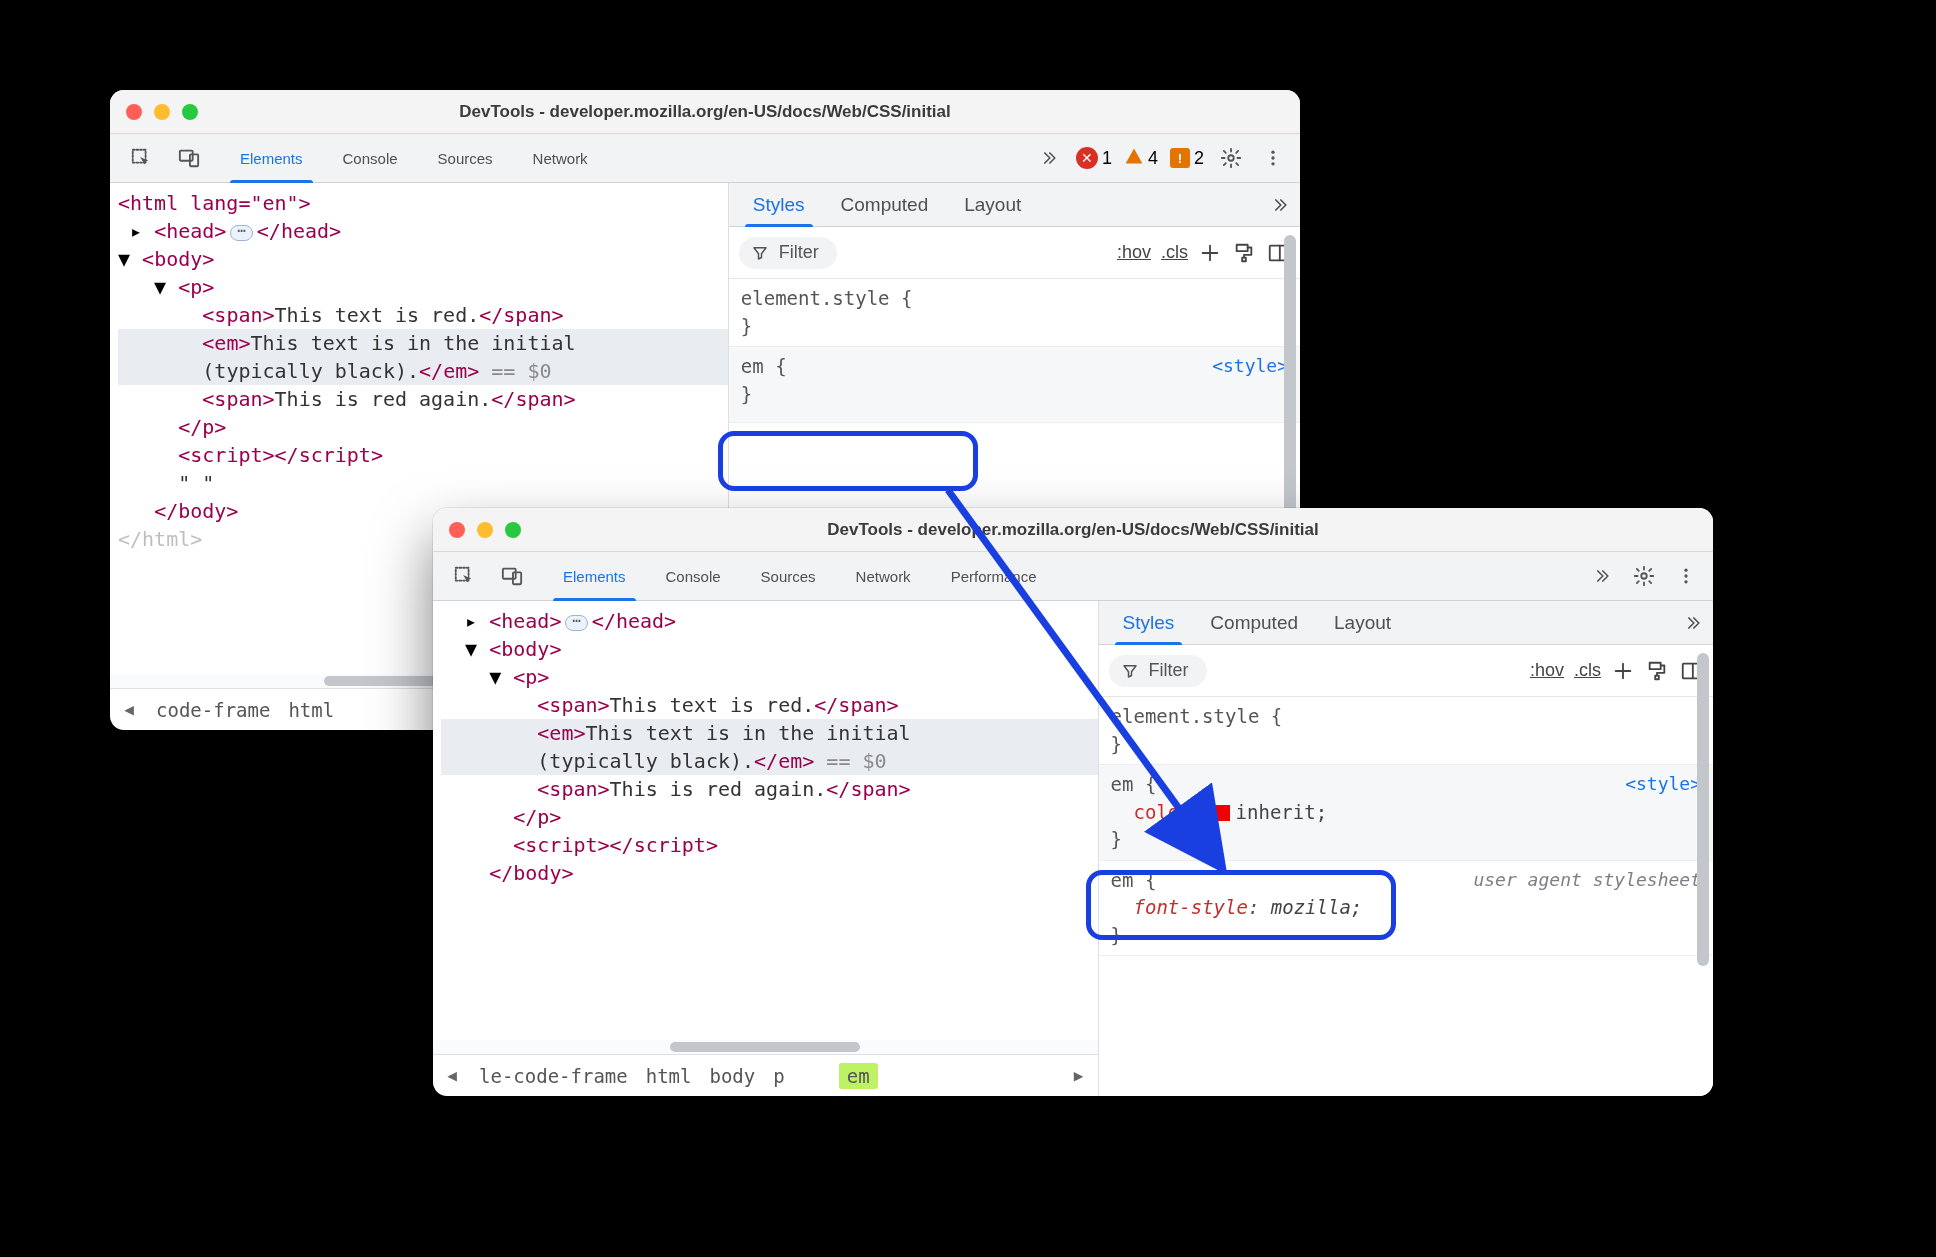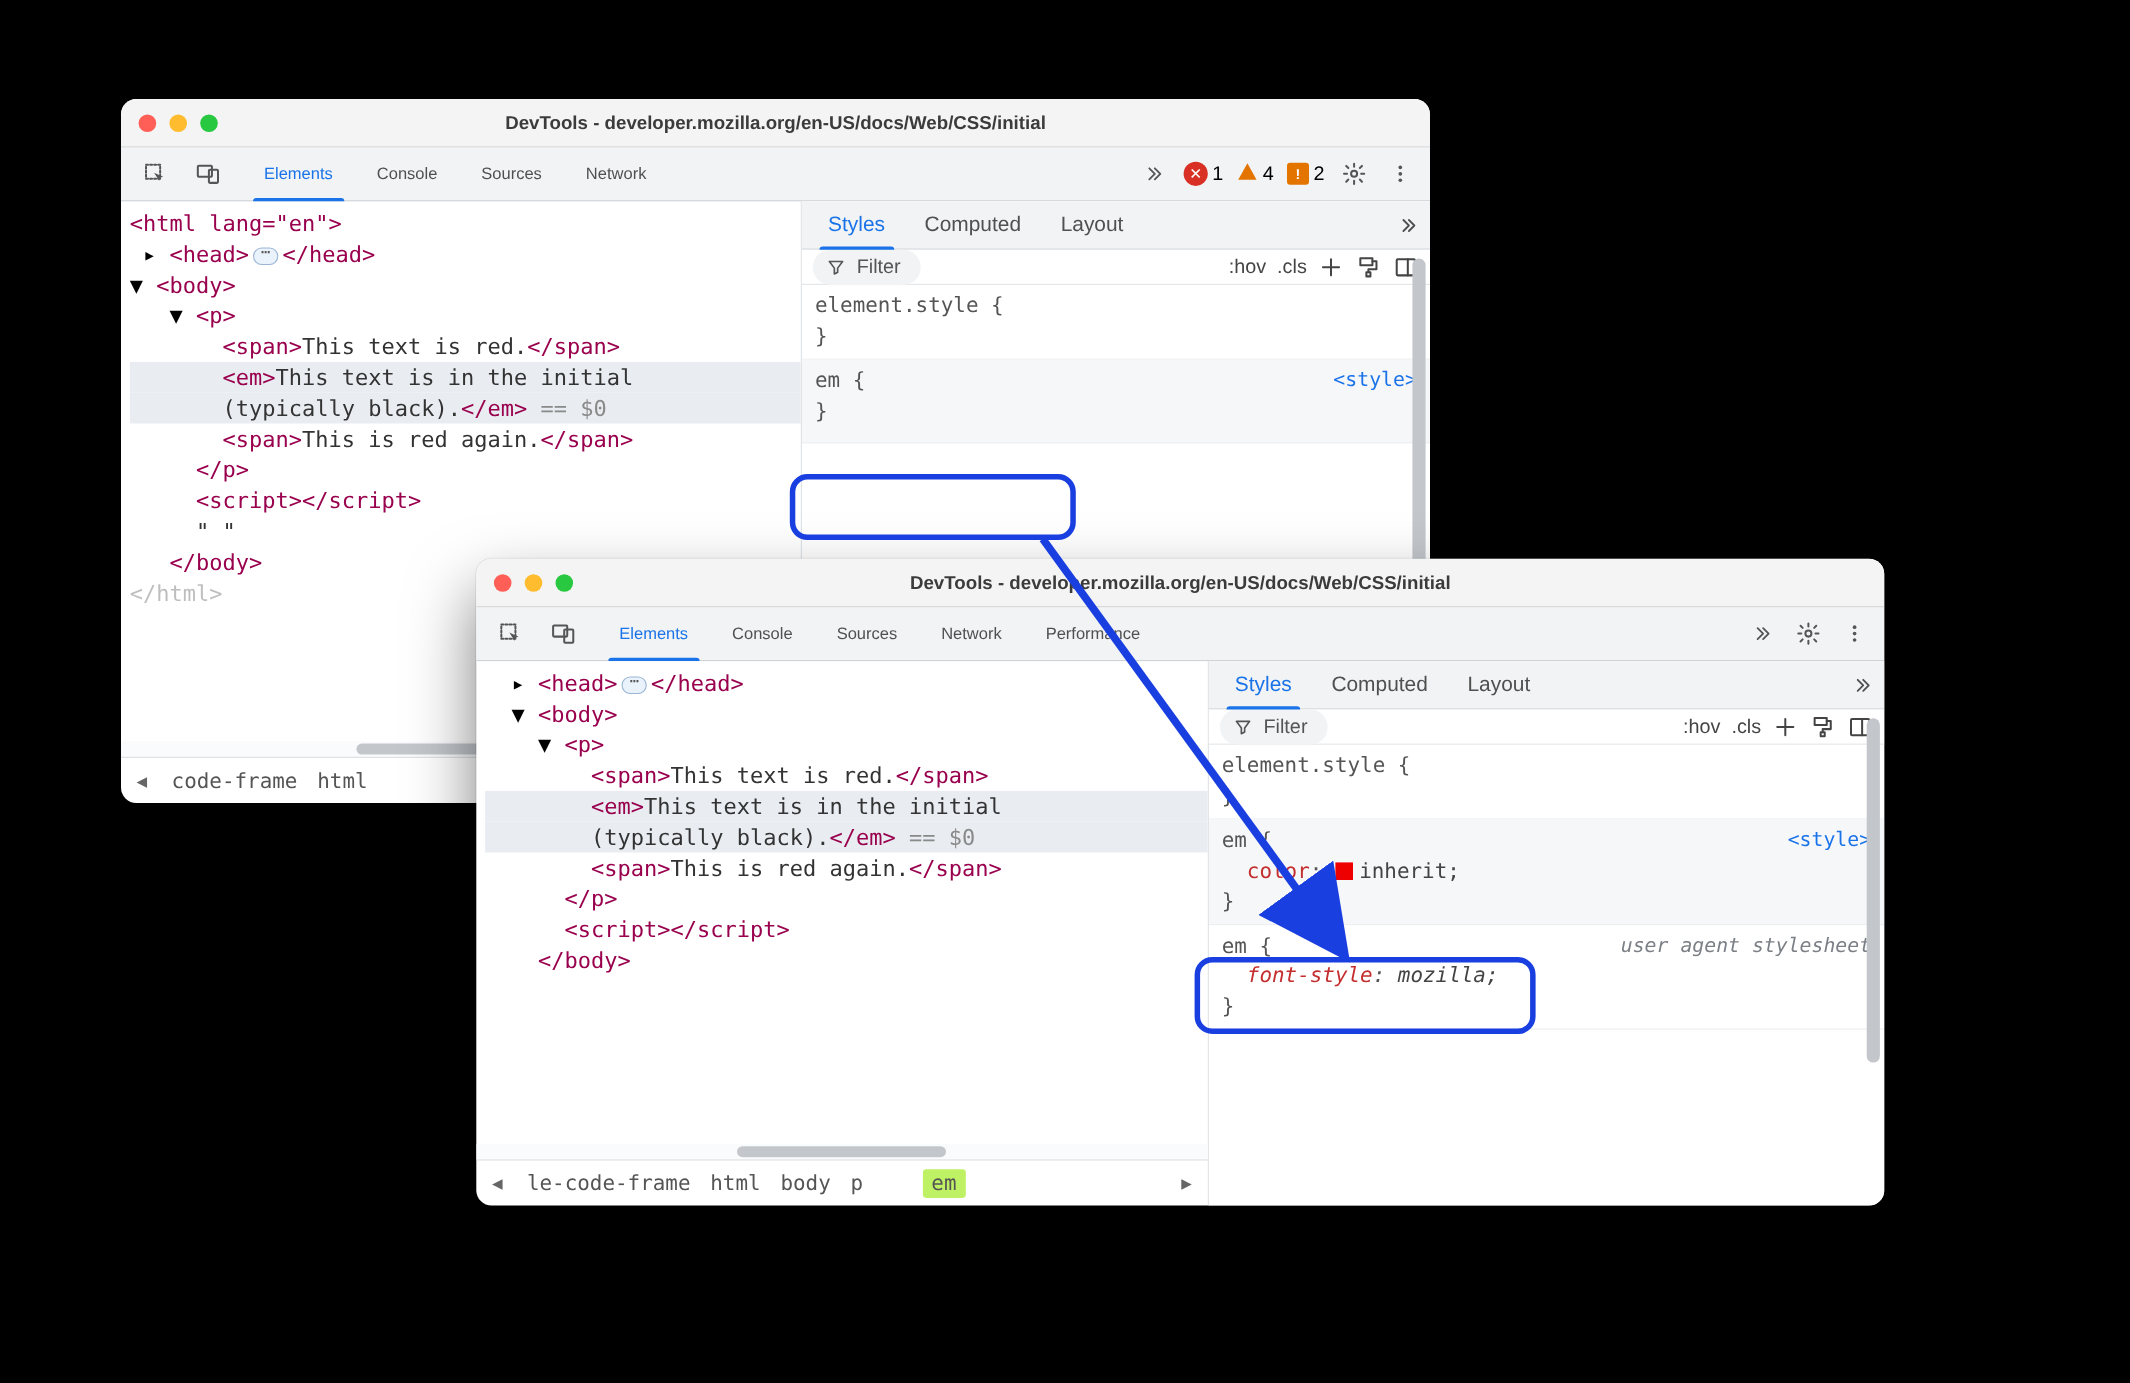--- a/index.html
+++ b/index.html
@@ -134,34 +134,34 @@
   .subtab {
     display:flex; align-items:center; padding:0 18px;
     font-size:19px; color:#505050; cursor:pointer; position:relative;
   }
   .subtab.active { color:#1a73e8; }
   .subtab.active::after {
     content:""; position:absolute; left:10px; right:10px; bottom:-1px;
     height:3px; background:#1a73e8; border-radius:3px 3px 0 0;
   }
   .filterbar {
-    height:32px; display:flex; align-items:center;
+    height:52px; display:flex; align-items:center;
     border-bottom:1px solid #e3e6e9;
     padding:0 10px; gap:10px;
     background:#fff;
   }
   .filter {
     flex:0 0 auto; background:#f1f3f4; border-radius:20px;
     display:flex; align-items:center; gap:10px;
     padding:4px 18px 4px 12px; height:32px;
     font-size:18px; color:#555;
   }
   .filter svg { color:#555; }
   .filterbar .grow { flex:1; }
-  .pill { font-size:18px; color:#444; cursor:pointer; }
+  .pill { font-size:18px; color:#444; cursor:pointer;text-decoration:underline; }
   .iconsm { width:24px; height:24px; display:flex; align-items:center; justify-content:center; color:#444; }
 
   .rules {
     flex:1; overflow:hidden;
     font-size:19px; line-height:1.45;
   }
   .rule {
     padding:6px 12px;
     border-bottom:1px solid #eceef1;
     position:relative;

